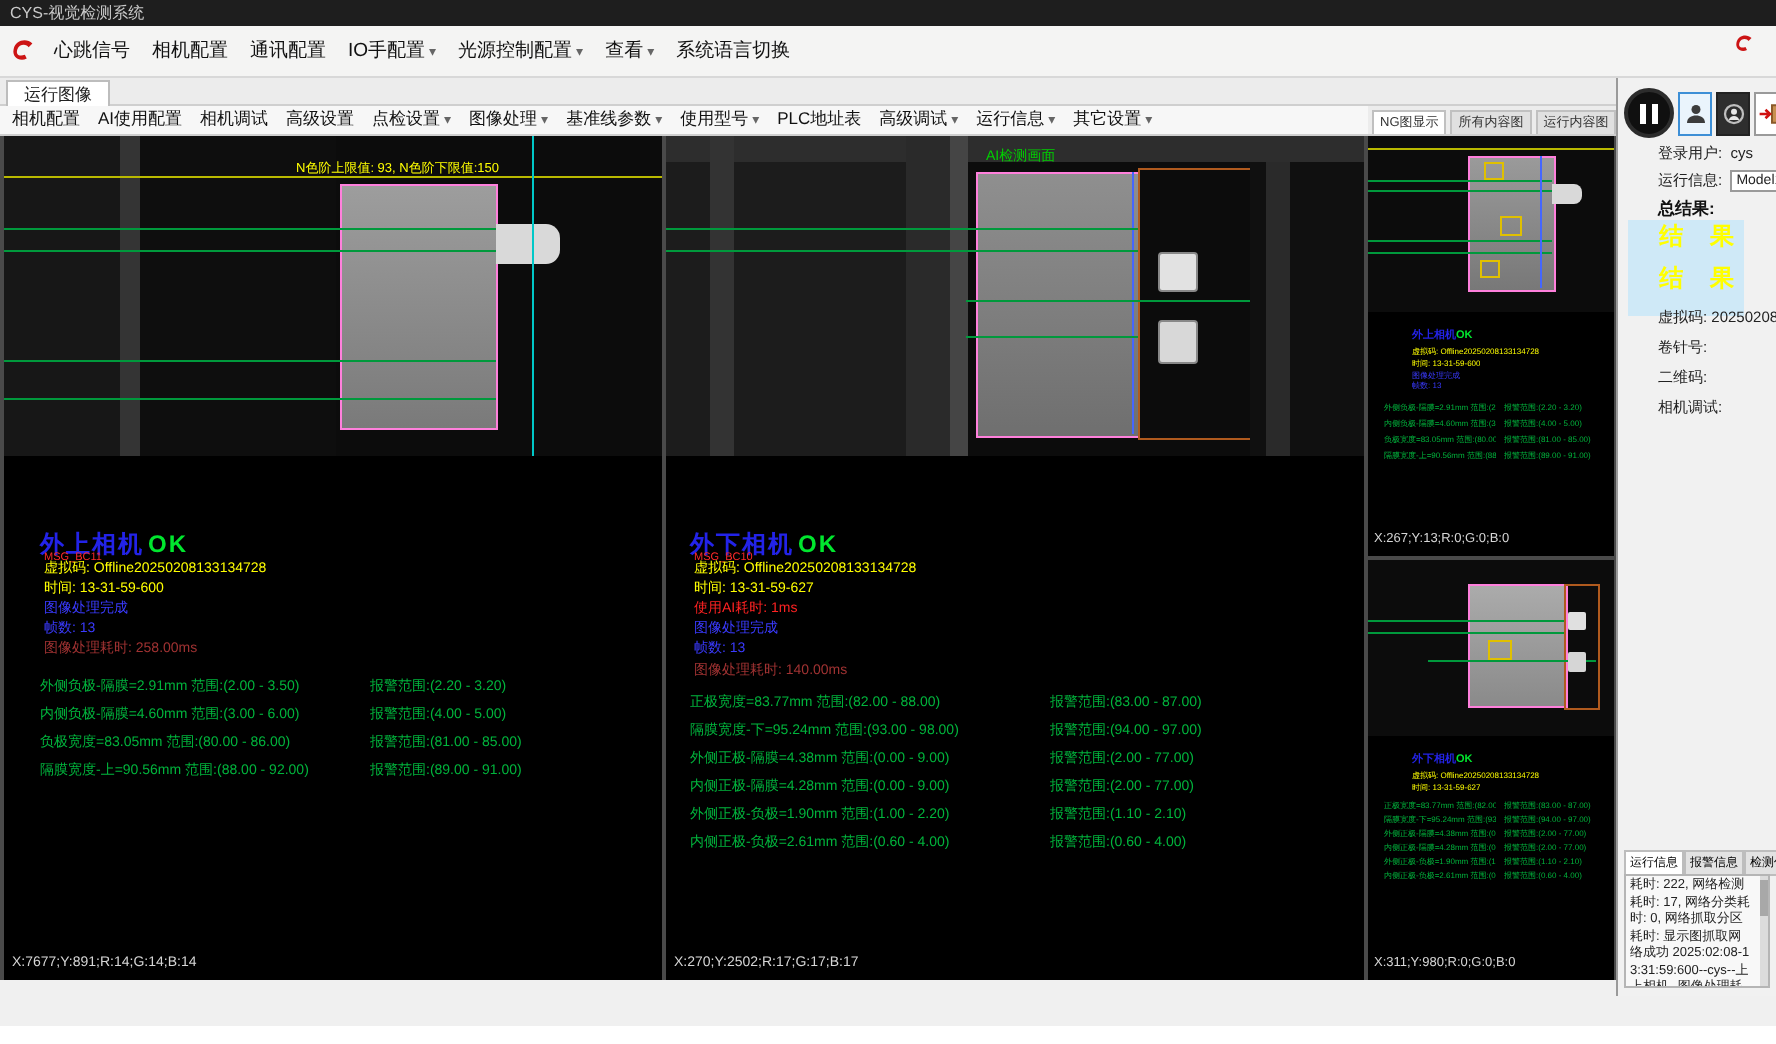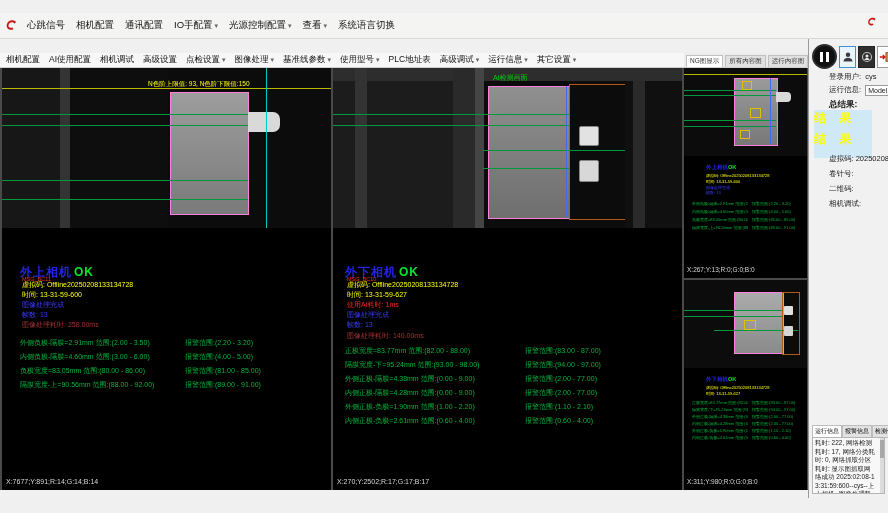--- a/index.html
+++ b/index.html
@@ -68,21 +68,21 @@
     display:flex;align-items:center;justify-content:center;gap:3px;box-sizing:border-box;cursor:pointer;}
   .pbar{width:3px;height:10px;background:#fff;display:block;}
   .icon-btn{width:17px;height:22px;background:#fff;border:1px solid #9a9a9a;display:flex;align-items:center;justify-content:center;padding:0;cursor:pointer;}
   .icon-btn.selected{border:1px solid #3d8fd6;background:#eaf4fc;}
   .icon-btn.dark{background:#2e2e2e;border:1px solid #222;}
   .crow{position:absolute;left:20px;font-size:7.5px;color:#222;white-space:nowrap;}
   .crow .val{margin-left:2px;}
   .model-box{display:inline-block;width:38px;height:9px;background:#fff;border:1px solid #9a9a9a;font-size:7px;line-height:9px;padding:0 2px;vertical-align:middle;margin-left:2px;}
   .result-label{font-weight:bold;font-size:8.5px;color:#111;}
   .result-box{position:absolute;left:5px;width:58px;height:27px;background:#cfe9f7;
-    color:#ffff00;font-weight:bold;font-size:12px;letter-spacing:5px;text-align:left;line-height:17px;}
+    color:#ffff00;font-weight:bold;font-size:12px;letter-spacing:5px;text-align:right;line-height:17px;}
   .ctabs{position:absolute;left:3px;display:flex;}
   .ctab{font-size:6px;padding:1px 2px;background:#e2e2e2;border:1px solid #bdbdbd;white-space:nowrap;}
   .ctab.active{background:#fff;}
   .logbox{position:absolute;left:3px;width:73px;height:57px;background:#f8f8f8;border:1px solid #b5b5b5;
     font-size:6.5px;line-height:8.5px;color:#222;padding:1px 7px 1px 2px;box-sizing:border-box;overflow:hidden;word-break:break-all;}
   .log-scroll{position:absolute;right:4px;width:4px;background:#dcdcdc;}
   .log-thumb{position:absolute;right:0;width:4px;height:18px;background:#a8a8a8;}
 
   
   .statusbar{position:absolute;left:0;top:498px;width:888px;height:15px;background:#efefef;border-top:1px solid #cfcfcf;
@@ -91,37 +91,43 @@
   .badge-green{background:#b5cc20;color:#8b0000;}
   .badge-red{background:#e23b2e;color:#ffd24a;}
   .sb-text{font-size:7.5px;color:#333;margin-right:10px;white-space:nowrap;}
 </style>
 </head>
 <body>
 
 <div id="app">
   <div class="chrome-bg"></div>
 
+  <div class="titlebar">
+    <span>CYS-视觉检测系统</span>
+  </div>
 
   <div class="menubar">
     <svg class="brand" width="15" height="15" viewBox="0 0 16 16">
       <path d="M13 4 C10 1 4 2 3 7 C2 11 6 14 10 12 L9 10 C6 11 4 10 5 7 C6 4 10 4 11 6 Z" fill="#cc1414"></path>
     </svg>
     <span class="mi">心跳信号</span>
     <span class="mi">相机配置</span>
     <span class="mi">通讯配置</span>
     <span class="mi has-arrow">IO手配置</span>
     <span class="mi has-arrow">光源控制配置</span>
     <span class="mi has-arrow">查看</span>
     <span class="mi">系统语言切换</span>
     <svg class="brand-right" width="12" height="12" viewBox="0 0 16 16">
       <path d="M13 4 C10 1 4 2 3 7 C2 11 6 14 10 12 L9 10 C6 11 4 10 5 7 C6 4 10 4 11 6 Z" fill="#cc1414"></path>
     </svg>
   </div>
 
+  <div class="tabstrip">
+    <span class="runtab">运行图像</span>
+  </div>
 
   <div class="toolbar">
     <span class="ti">相机配置</span>
     <span class="ti">AI使用配置</span>
     <span class="ti">相机调试</span>
     <span class="ti">高级设置</span>
     <span class="ti has-arrow">点检设置</span>
     <span class="ti has-arrow">图像处理</span>
     <span class="ti has-arrow">基准线参数</span>
     <span class="ti has-arrow">使用型号</span>

